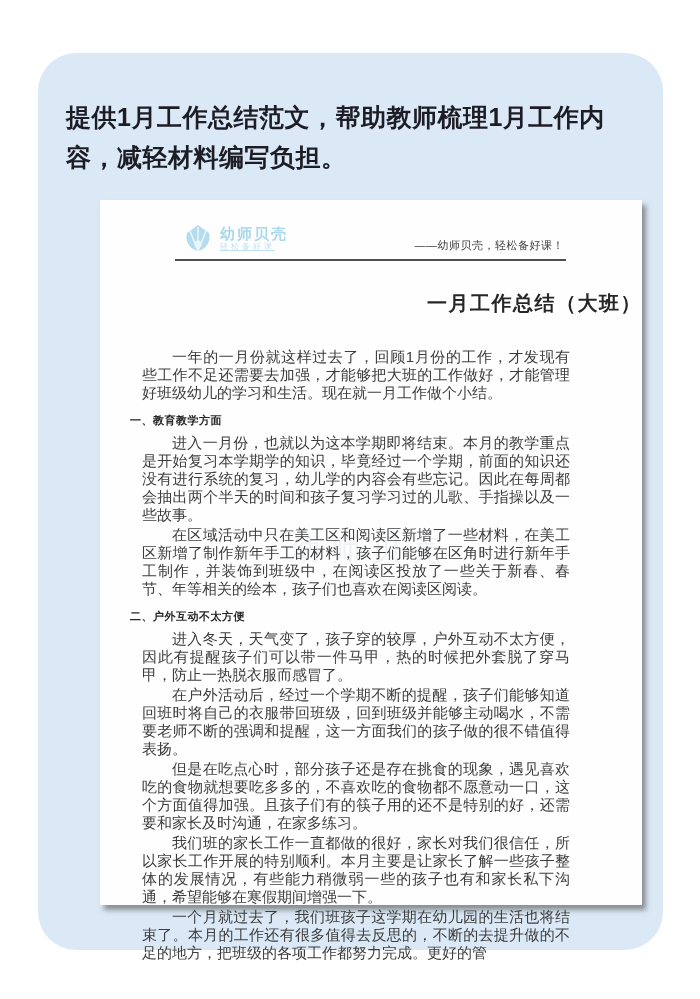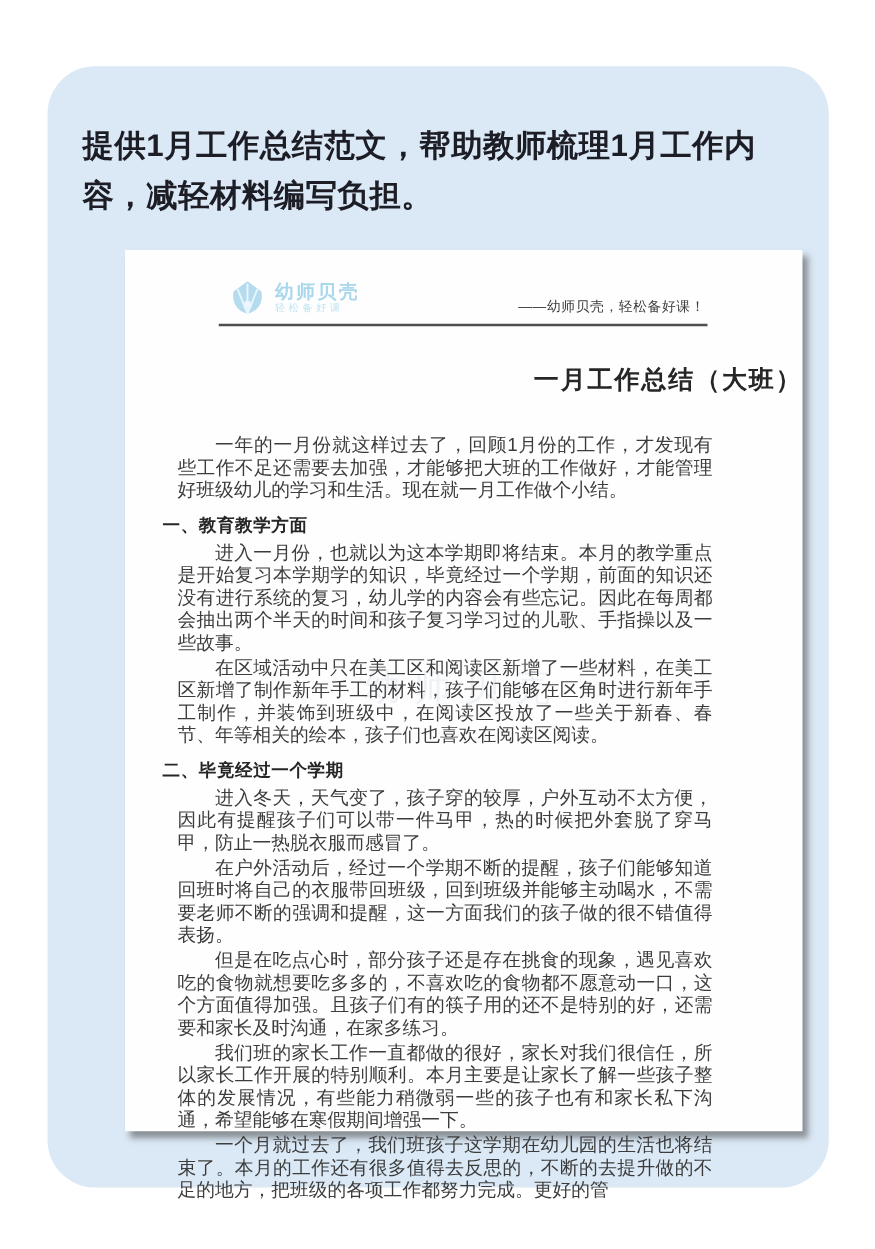--- a/index.html
+++ b/index.html
@@ -19,40 +19,40 @@
   .page{
     position:absolute;left:100px;top:200px;width:542px;height:705px;
     background:#fefefe;
     box-shadow:4px 5px 5px rgba(70,70,70,0.55);
   }
   .logo{
     position:absolute;left:82px;top:22px;display:flex;align-items:center;gap:6px;
   }
   .logo-icon{width:32px;height:32px;display:block;}
   .logo-name{font-size:15px;font-weight:700;color:#a9d7ec;letter-spacing:2px;line-height:17px;}
-  .logo-tag{font-size:8px;color:#bfe2f1;letter-spacing:3px;line-height:10px;}
+  .logo-tag{font-size:8px;color:#bfe2f1;letter-spacing:3px;line-height:10px;text-decoration:underline;}
   .slogan{
     position:absolute;right:78px;top:38px;font-size:11px;color:#3b3b3b;letter-spacing:0.5px;
   }
   .rule{
     position:absolute;left:75px;right:76px;top:59px;height:2px;background:#4e4e4e;
   }
   .doc-title{
     position:absolute;top:90px;left:0;right:0;text-align:right;
     font-size:20px;font-weight:700;color:#262626;letter-spacing:1.5px;
   }
   .doc-body{
     position:absolute;left:30px;top:148px;width:440px;color:#3c3c3c;
   }
   .para{
     font-size:15px;line-height:18px;text-align:justify;text-indent:2em;
     margin:0 0 2px 12px;
   }
   .sec-h{
-    font-size:14px;font-weight:700;color:#262626;line-height:16px;
+    font-size:11px;font-weight:700;color:#262626;line-height:16px;
     margin:10px 0 6px 0;letter-spacing:0.5px;
   }
   .watermark{
     position:absolute;top:330px;left:50%;transform:translateX(-50%) rotate(0deg);
     font-size:30px;color:rgba(125,158,186,0.12);letter-spacing:10px;white-space:nowrap;
     pointer-events:none;
   }
 </style>
 </head>
 <body>
@@ -85,21 +85,21 @@
 
   <div class="doc-title">一月工作总结（大班）</div>
 
   <div class="watermark">幼师贝壳</div>
 
   <div class="doc-body">
       <div class="para">一年的一月份就这样过去了，回顾1月份的工作，才发现有些工作不足还需要去加强，才能够把大班的工作做好，才能管理好班级幼儿的学习和生活。现在就一月工作做个小结。</div>
       <div class="sec-h">一、教育教学方面</div>
       <div class="para">进入一月份，也就以为这本学期即将结束。本月的教学重点是开始复习本学期学的知识，毕竟经过一个学期，前面的知识还没有进行系统的复习，幼儿学的内容会有些忘记。因此在每周都会抽出两个半天的时间和孩子复习学习过的儿歌、手指操以及一些故事。</div>
       <div class="para">在区域活动中只在美工区和阅读区新增了一些材料，在美工区新增了制作新年手工的材料，孩子们能够在区角时进行新年手工制作，并装饰到班级中，在阅读区投放了一些关于新春、春节、年等相关的绘本，孩子们也喜欢在阅读区阅读。</div>
-      <div class="sec-h">二、毕竟经过一个学期</div>
+      <div class="sec-h">二、户外互动不太方便</div>
       <div class="para">进入冬天，天气变了，孩子穿的较厚，户外互动不太方便，因此有提醒孩子们可以带一件马甲，热的时候把外套脱了穿马甲，防止一热脱衣服而感冒了。</div>
       <div class="para">在户外活动后，经过一个学期不断的提醒，孩子们能够知道回班时将自己的衣服带回班级，回到班级并能够主动喝水，不需要老师不断的强调和提醒，这一方面我们的孩子做的很不错值得表扬。</div>
       <div class="para">但是在吃点心时，部分孩子还是存在挑食的现象，遇见喜欢吃的食物就想要吃多多的，不喜欢吃的食物都不愿意动一口，这个方面值得加强。且孩子们有的筷子用的还不是特别的好，还需要和家长及时沟通，在家多练习。</div>
       <div class="para">我们班的家长工作一直都做的很好，家长对我们很信任，所以家长工作开展的特别顺利。本月主要是让家长了解一些孩子整体的发展情况，有些能力稍微弱一些的孩子也有和家长私下沟通，希望能够在寒假期间增强一下。</div>
       <div class="para">一个月就过去了，我们班孩子这学期在幼儿园的生活也将结束了。本月的工作还有很多值得去反思的，不断的去提升做的不足的地方，把班级的各项工作都努力完成。更好的管</div>
     </div>
 
 </div>
 
 </body></html>

